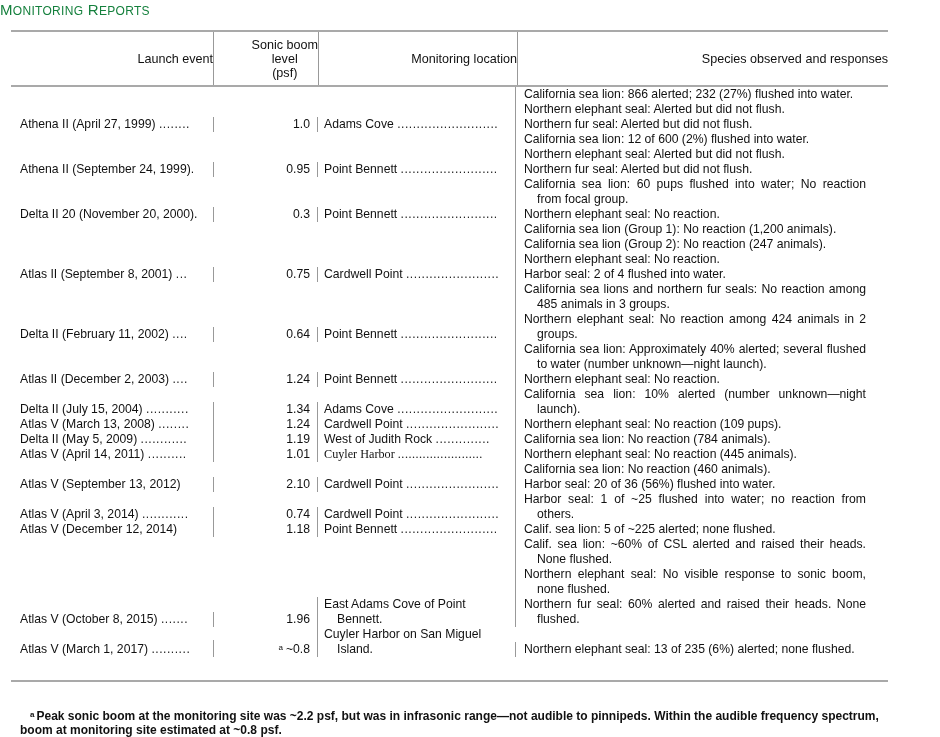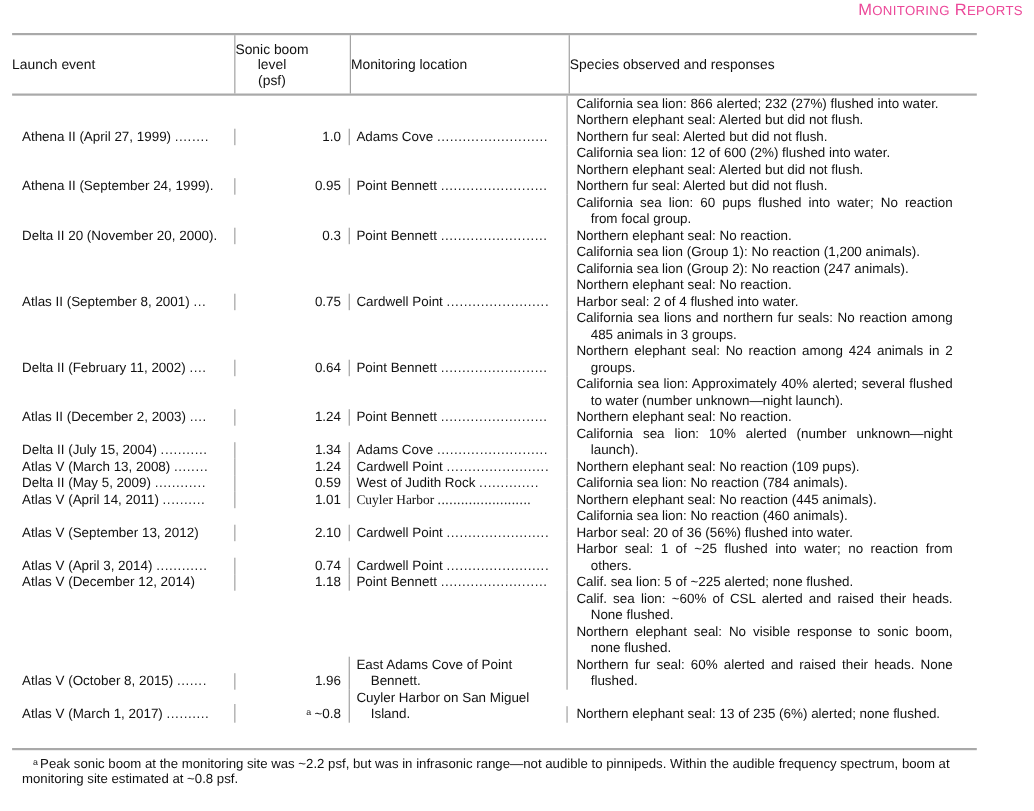--- a/index.html
+++ b/index.html
@@ -2,33 +2,33 @@
 <html><head>
 <meta charset="utf-8">
 <style>
   html, body { margin: 0; padding: 0; background: #ffffff; }
   body {
     width: 940px; height: 737px; position: relative; overflow: hidden;
     font-family: "Liberation Sans", "DejaVu Sans", sans-serif;
     color: #111; font-size: 12.2px; line-height: 15px;
   }
   .title {
-    position: absolute; left: 0; top: 2px; width: 930px; text-align: right;
-    font-size: 15px; letter-spacing: 0.3px; color: #ec4899;
+    position: absolute; left: 0; top: 2px; width: 930px; text-align: left;
+    font-size: 15px; letter-spacing: 0.3px; color: #15803d;
   }
   .title .sc { font-size: 12px; }
   .table {
     position: absolute; left: 11px; top: 30px; width: 877px;
     border-top: 2px solid #a9a9a9;
   }
   .hdr {
     display: flex; height: 53px; border-bottom: 2px solid #a9a9a9;
   }
   .hdr > div {
-    display: flex; align-items: center; justify-content: flex-start; text-align: center;
+    display: flex; align-items: center; justify-content: flex-end; text-align: center;
     font-size: 12.6px; line-height: 14px;
   }
   .c1 { width: 202px; }
   .c2 { width: 104px; }
   .c3 { width: 198px; }
   .c4 { flex: 1; }
   .bl { border-left: 1px solid #999; }
   .body { position: relative; }
   .row { display: flex; align-items: flex-end; }
   .row > div { box-sizing: border-box; }
@@ -37,22 +37,23 @@
   .row .c3 { padding-left: 6px; white-space: nowrap; }
   .row .c4 { padding-left: 8px; padding-right: 22px; }
   .hang { padding-left: 13px; text-indent: -13px; white-space: normal; }
   .resp { padding-left: 13px; text-indent: -13px; text-align: justify; text-align-last: left; }
   .leader { color: #222; letter-spacing: 0.5px; }
   .sup { font-size: 8px; vertical-align: 3px; margin-right: 3px; }
   .foot-rule {
     position: absolute; left: 11px; top: 680px; width: 877px; border-top: 2px solid #a9a9a9;
   }
   .footnote {
-    position: absolute; left: 20px; top: 686px; width: 868px; font-size: 12px; line-height: 14px;
+    position: absolute; left: 20px; top: 708px; width: 868px; font-size: 12px; line-height: 14px;
     text-indent: 10px;
+    font-weight: bold;
   }
   .footnote .sup { font-size: 8px; vertical-align: 3px; margin-right: 2px; }
 </style>
 </head>
 <body>
 
 <div class="title">
   <span>M</span><span class="sc">ONITORING</span>
   <span>R</span><span class="sc">EPORTS</span>
 </div>
@@ -174,21 +175,21 @@
           <div class="" style="padding-right: 0px;"><span>Cardwell Point</span> <span class="leader">........................</span></div>
         </div>
         <div class="c4 bl">
           <div class="resp">Northern elephant seal: No reaction (109 pups).</div>
         </div>
       </div>
       <div class="row">
         <div class="c1">
           <div class=""><span>Delta II (May 5, 2009)</span> <span class="leader">............</span></div>
         </div>
-        <div class="c2 bl"><span>0.59</span></div>
+        <div class="c2 bl"><span>1.19</span></div>
         <div class="c3 bl">
           <div class="" style="padding-right: 0px;"><span>West of Judith Rock</span> <span class="leader">..............</span></div>
         </div>
         <div class="c4 bl">
           <div class="resp">California sea lion: No reaction (784 animals).</div>
         </div>
       </div>
       <div class="row">
         <div class="c1">
           <div class=""><span>Atlas V (April 14, 2011)</span> <span class="leader">..........</span></div>

